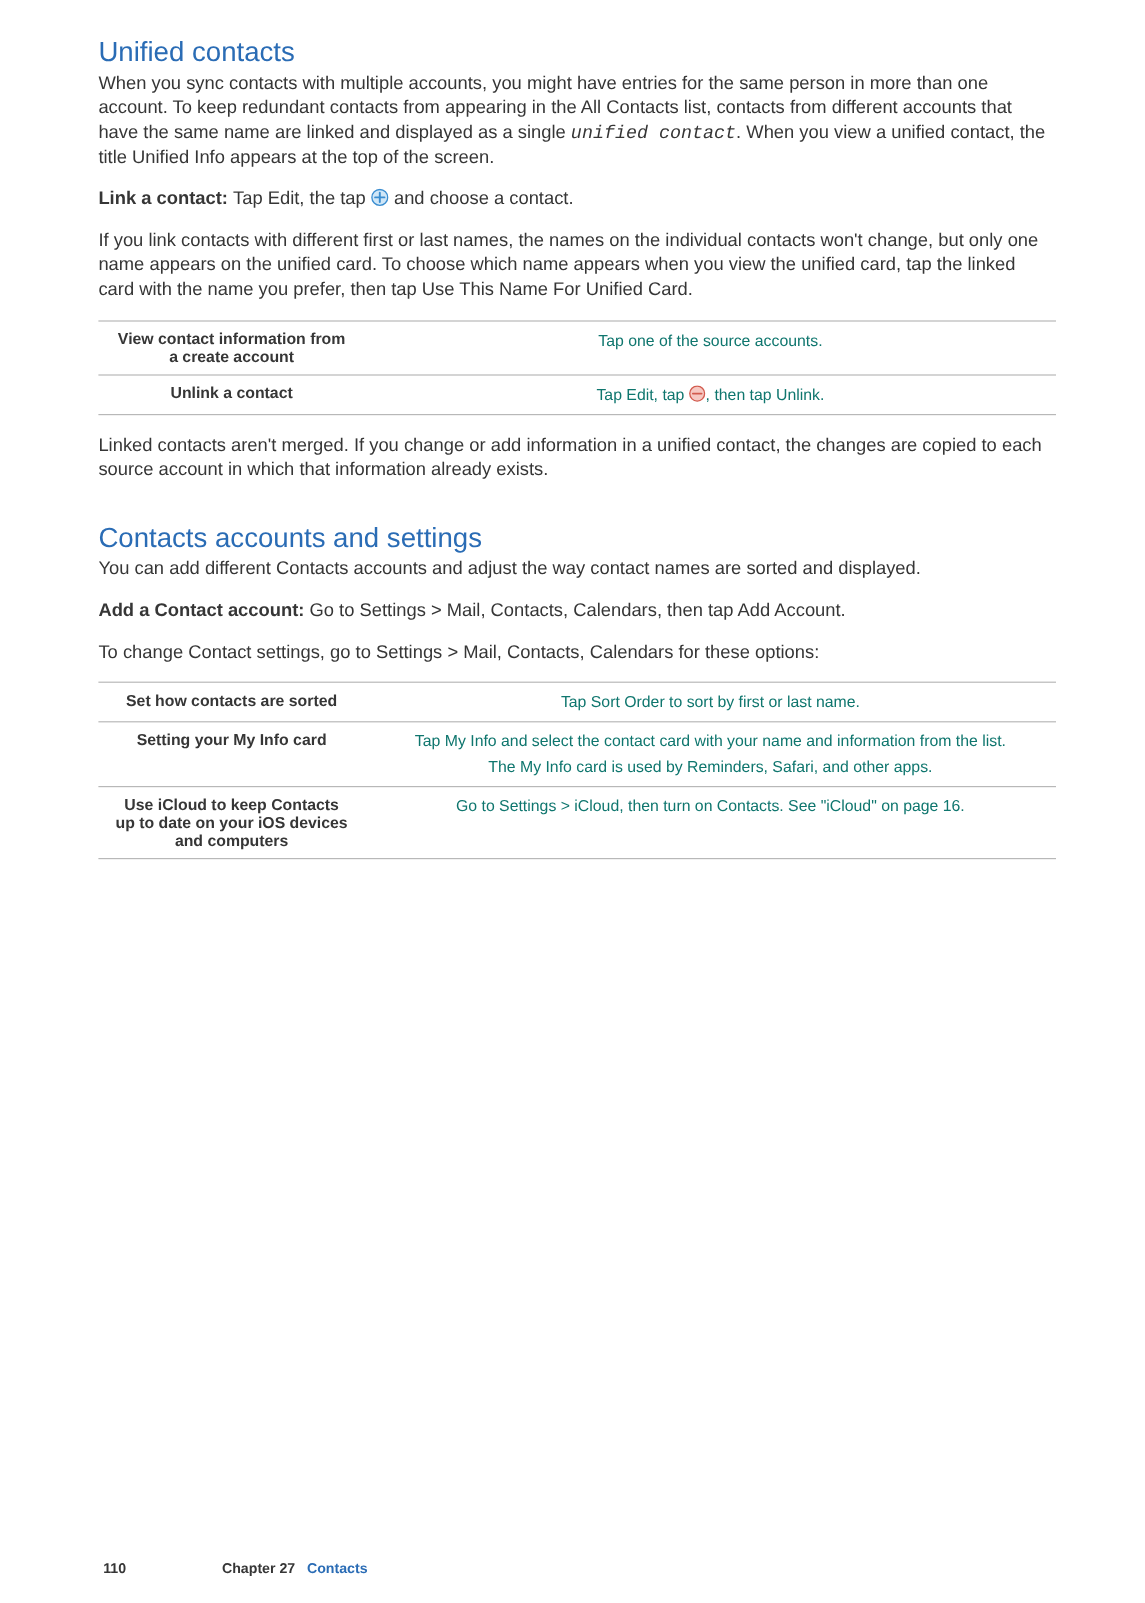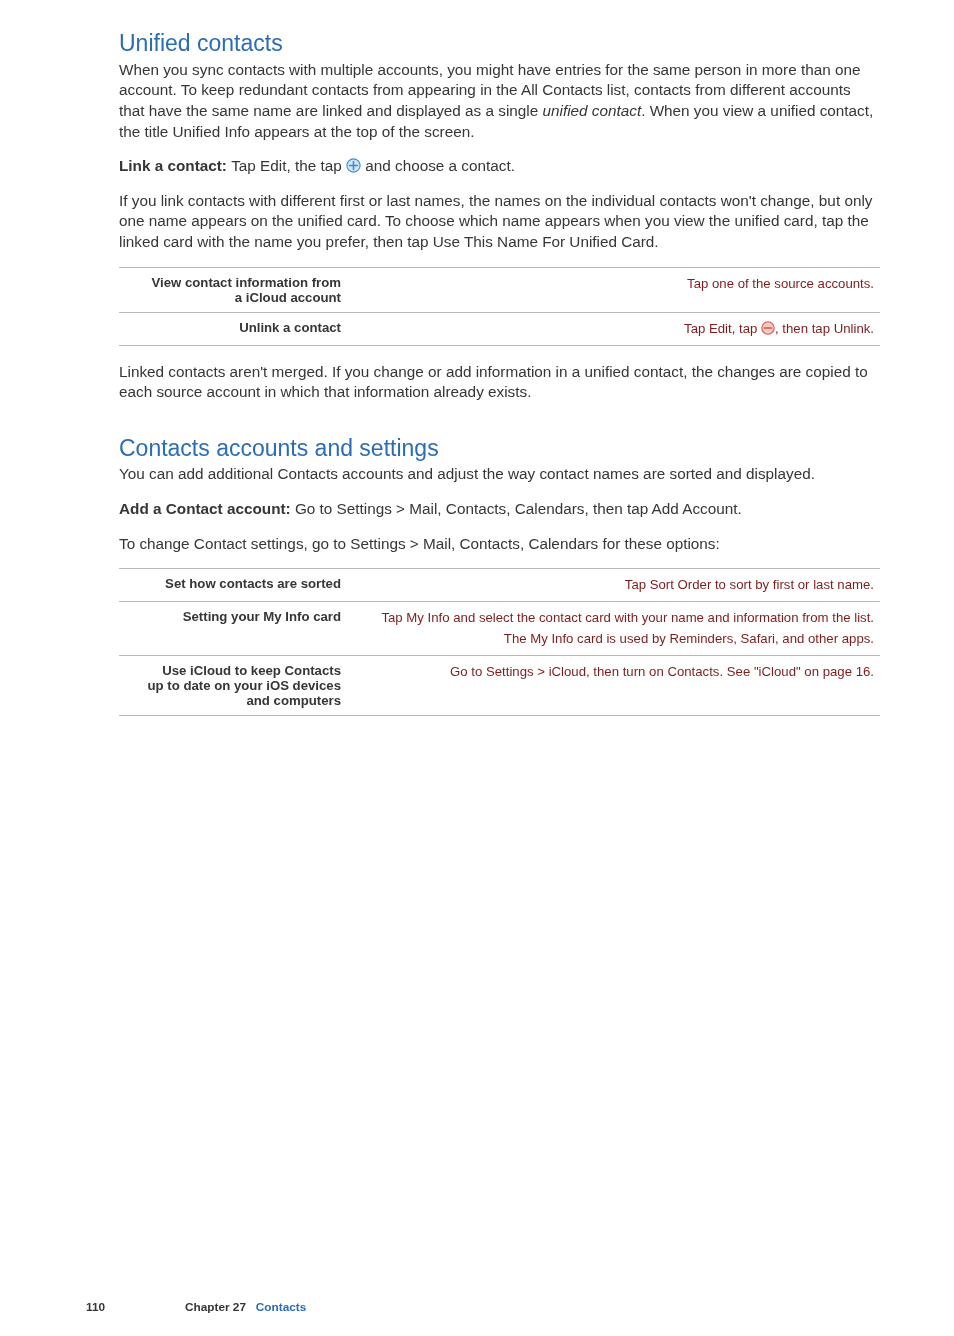--- a/index.html
+++ b/index.html
@@ -7,66 +7,66 @@
     padding: 0;
     width: 954px;
     background: #fff;
     font-family: "Myriad Pro", "Segoe UI", "Helvetica Neue", Arial, sans-serif;
     color: #363636;
   }
   .page {
     position: relative;
     width: 954px;
     min-height: 1336px;
-    padding: 30px 74px 0 119px;
+    padding: 30px 74px 0 82px;
     box-sizing: border-box;
   }
   h2.section {
     color: #2a6cb5;
     font-weight: 400;
     font-size: 23px;
     margin: 0 0 2px 0;
     line-height: 1.2;
   }
   p.body {
     font-size: 15.3px;
     line-height: 1.35;
     margin: 0 0 14px 0;
     color: #363636;
   }
   p.body .bold { font-weight: 600; }
-  p.body .italic { font-style: italic; }
+  p.body .italic { font-style: italic; font-family: Liberation Mono, monospace; }
   .icon {
     display: inline-block;
     vertical-align: -2px;
   }
   .plus-icon svg, .minus-icon svg { display: block; }
   table.info {
     width: 100%;
     border-collapse: collapse;
     margin: 0 0 16px 0;
     font-size: 13.2px;
   }
   table.info td, table.info th {
-    text-align: right;
+    text-align: center;
     vertical-align: top;
     padding: 7px 6px 7px 0;
     border-top: 1px solid #b8b8b8;
     font-weight: 400;
   }
   table.info tr:last-child td, table.info tr:last-child th {
     border-bottom: 1px solid #b8b8b8;
   }
   table.info th {
     width: 222px;
     font-weight: 600;
     color: #363636;
   }
   table.info td {
-    color: #7f1d1d;
+    color: #0f766e;
     line-height: 1.35;
   }
   .twoline { line-height: 1.3; }
   .sp { display:block; height:3px; }
   .footer {
     position: absolute;
     left: 0;
     bottom: 36px;
     width: 100%;
     font-size: 11.8px;
@@ -103,21 +103,21 @@
         </svg></span><span> and choose a contact.</span>
   </p>
 
   <p class="body">If you link contacts with different first or last names, the names on the individual contacts won't change, but only one name appears on the unified card. To choose which name appears when you view the unified card, tap the linked card with the name you prefer, then tap Use This Name For Unified Card.</p>
 
   <table class="info">
     <tbody>
         <tr>
       <th>
         <span>View contact information from</span><br>
-        <span>a iCloud account</span>
+        <span>a create account</span>
       </th>
       <td>Tap one of the source accounts.</td>
     </tr>
     <tr>
       <th>Unlink a contact</th>
       <td>
         <span>Tap Edit, tap </span><span class="icon minus-icon"><svg width="14" height="14" viewBox="0 0 14 14">
                 <circle cx="7" cy="7" r="6.2" fill="#f6c8c2" stroke="#d25b4e" stroke-width="1.1"></circle>
                 <path d="M3.4 7 L10.6 7" stroke="#d25b4e" stroke-width="1.6" stroke-linecap="round"></path>
               </svg></span><span>, then tap Unlink.</span>
@@ -125,21 +125,21 @@
     </tr>
   </tbody>
     </table>
 
   <p class="body">Linked contacts aren't merged. If you change or add information in a unified contact, the changes are copied to each source account in which that information already exists.</p>
 
   <div class="gap-med"></div>
 
   <h2 class="section">Contacts accounts and settings</h2>
 
-  <p class="body">You can add additional Contacts accounts and adjust the way contact names are sorted and displayed.</p>
+  <p class="body">You can add different Contacts accounts and adjust the way contact names are sorted and displayed.</p>
 
   <p class="body">
     <span class="bold">Add a Contact account:  </span><span>Go to Settings &gt; Mail, Contacts, Calendars, then tap Add Account.</span>
   </p>
 
   <p class="body">To change Contact settings, go to Settings &gt; Mail, Contacts, Calendars for these options:</p>
 
   <table class="info">
     <tbody>
         <tr>

